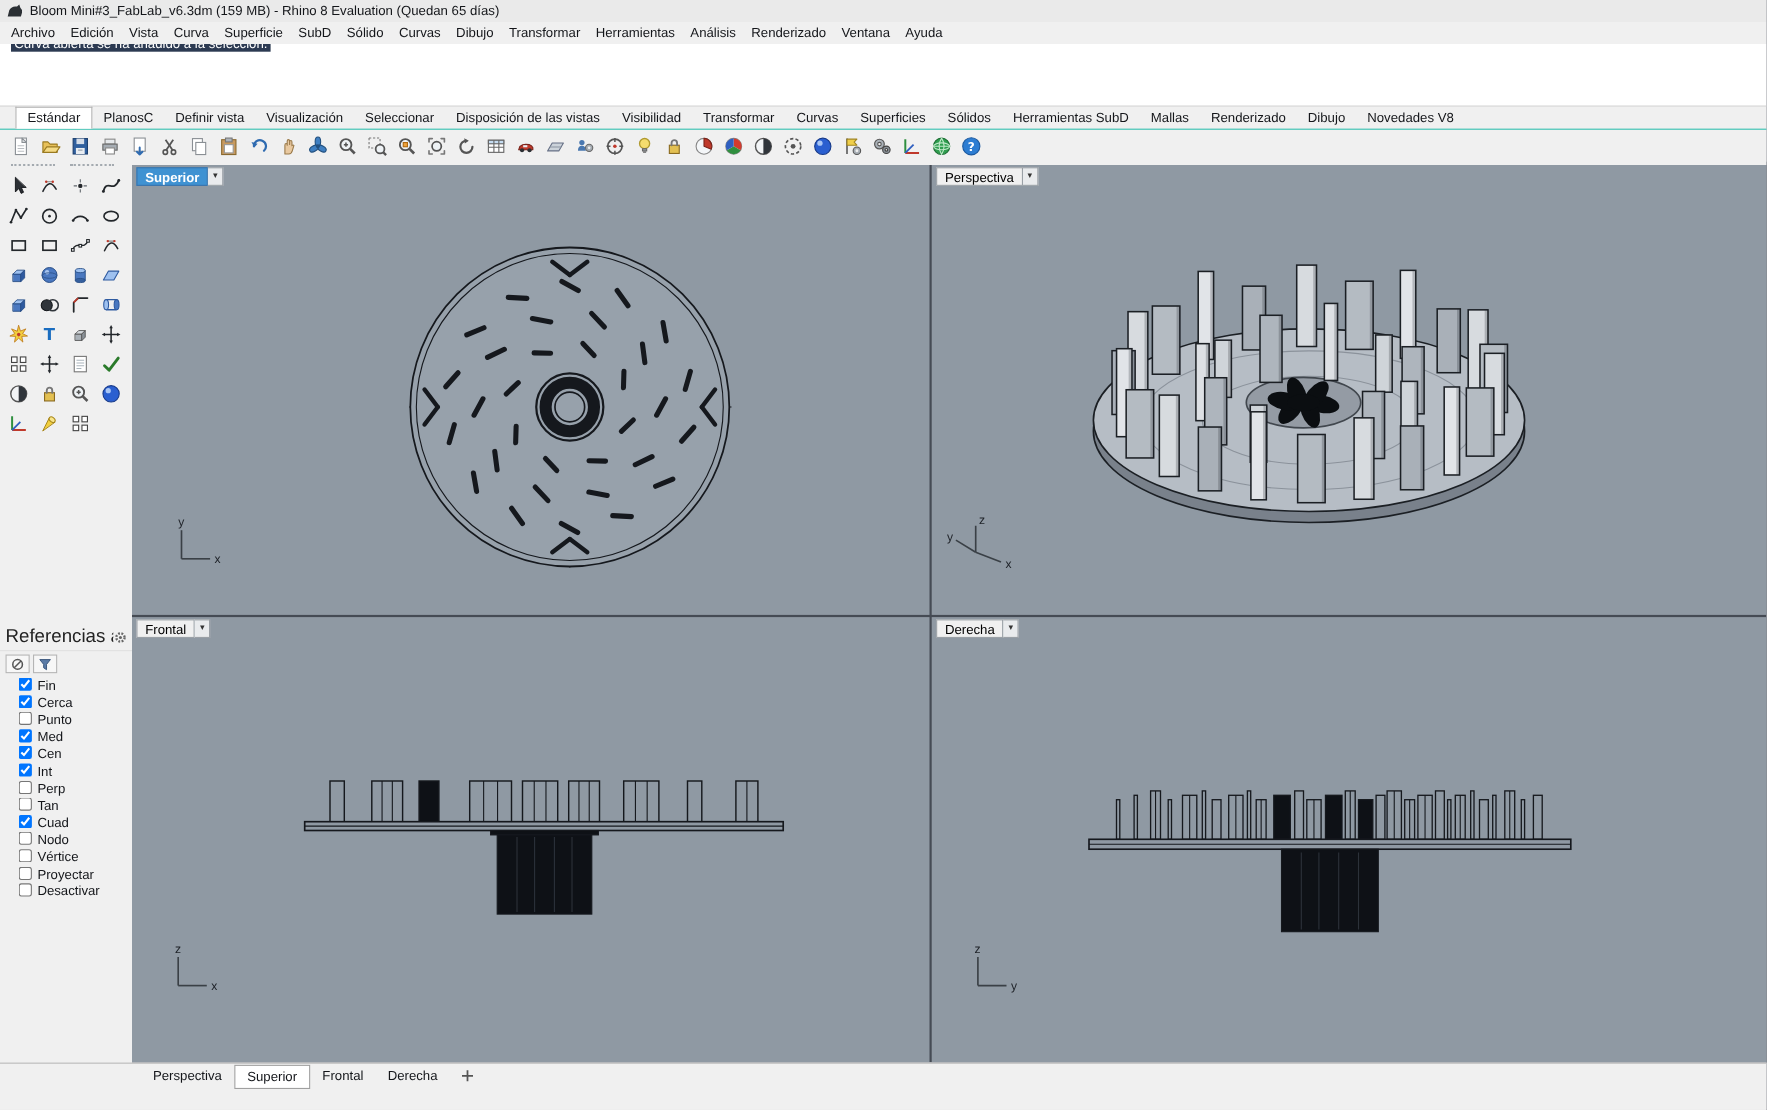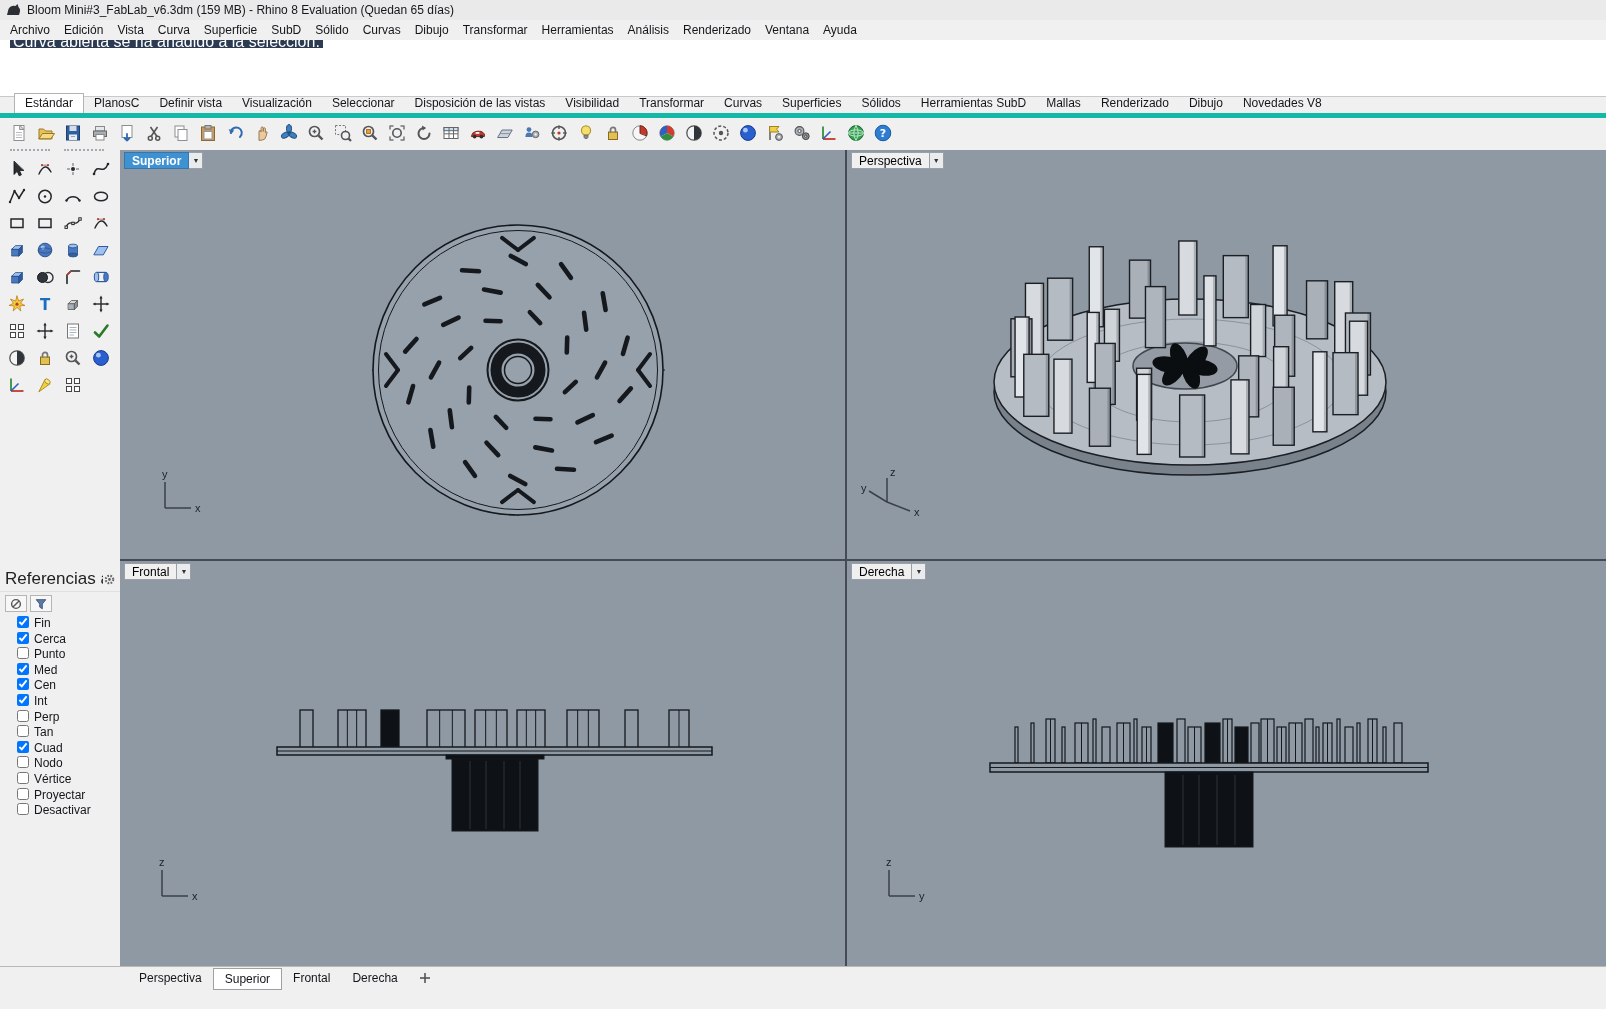--- a/index.html
+++ b/index.html
@@ -3,25 +3,25 @@
 <meta charset="utf-8">
 <style>
 *{margin:0;padding:0;box-sizing:border-box}
 html,body{width:1606px;height:1009px;overflow:hidden}
 body{background:#f0f0f0;font-family:"Liberation Sans",sans-serif;font-size:12px;color:#14161a}
 #app{position:relative;width:1606px;height:1009px}
 .titlebar{display:flex;align-items:center;height:20px;background:#eaeaea;padding-left:5px;gap:6px;font-size:12px}
 .menubar{display:flex;align-items:center;height:20px;background:#f0f0f0;padding-left:3px}
 .menubar span{padding:2px 7px;cursor:default;white-space:nowrap}
 .cmdarea{height:57px;background:#fff;border-bottom:1px solid #c9c9c9;padding-left:10px;overflow:hidden}
-.cmd-clip{height:8px;overflow:hidden;font-size:16px}
+.cmd-clip{height:8px;overflow:hidden;font-size:12px}
 .cmd-clip span{display:inline-block;transform:translateY(-7px);background:#2c3a52;color:#fff;padding:0 3px}
 .cmd-line{height:15px;line-height:15px}
 .cmd-prompt{font-weight:bold}
-.ribbon{display:flex;align-items:flex-end;height:21px;background:#f0f0f0;border-bottom:5px solid #14b8a6;padding-left:14px}
+.ribbon{display:flex;align-items:flex-end;height:21px;background:#f0f0f0;border-bottom:1px solid #14b8a6;padding-left:14px}
 .rtab{padding:2px 10px 3px;white-space:nowrap;cursor:default}
 .rtab.active{background:#fff;border:1px solid #b3b3b3;border-bottom:none}
 .toolbar{display:flex;align-items:center;height:29px;background:#f0f0f0;padding-left:9px;gap:7px}
 .tbicon{width:20px;height:20px;flex:0 0 auto}
 .main{position:absolute;left:0;top:147px;width:1606px;height:819px}
 .leftcol{position:absolute;left:0;top:0;width:120px;height:819px;background:#f0f0f0}
 .drag-dots{position:absolute;left:10px;top:2px;width:100px;display:flex;gap:14px}
 .drag-dots .dd{width:40px;border-top:2px dotted #a4aab0;height:0}
 .palette{position:absolute;left:4px;top:8px;display:grid;grid-template-columns:repeat(4,26px);column-gap:2px;grid-auto-rows:27px}
 .pcell{display:flex;align-items:center;justify-content:center}

